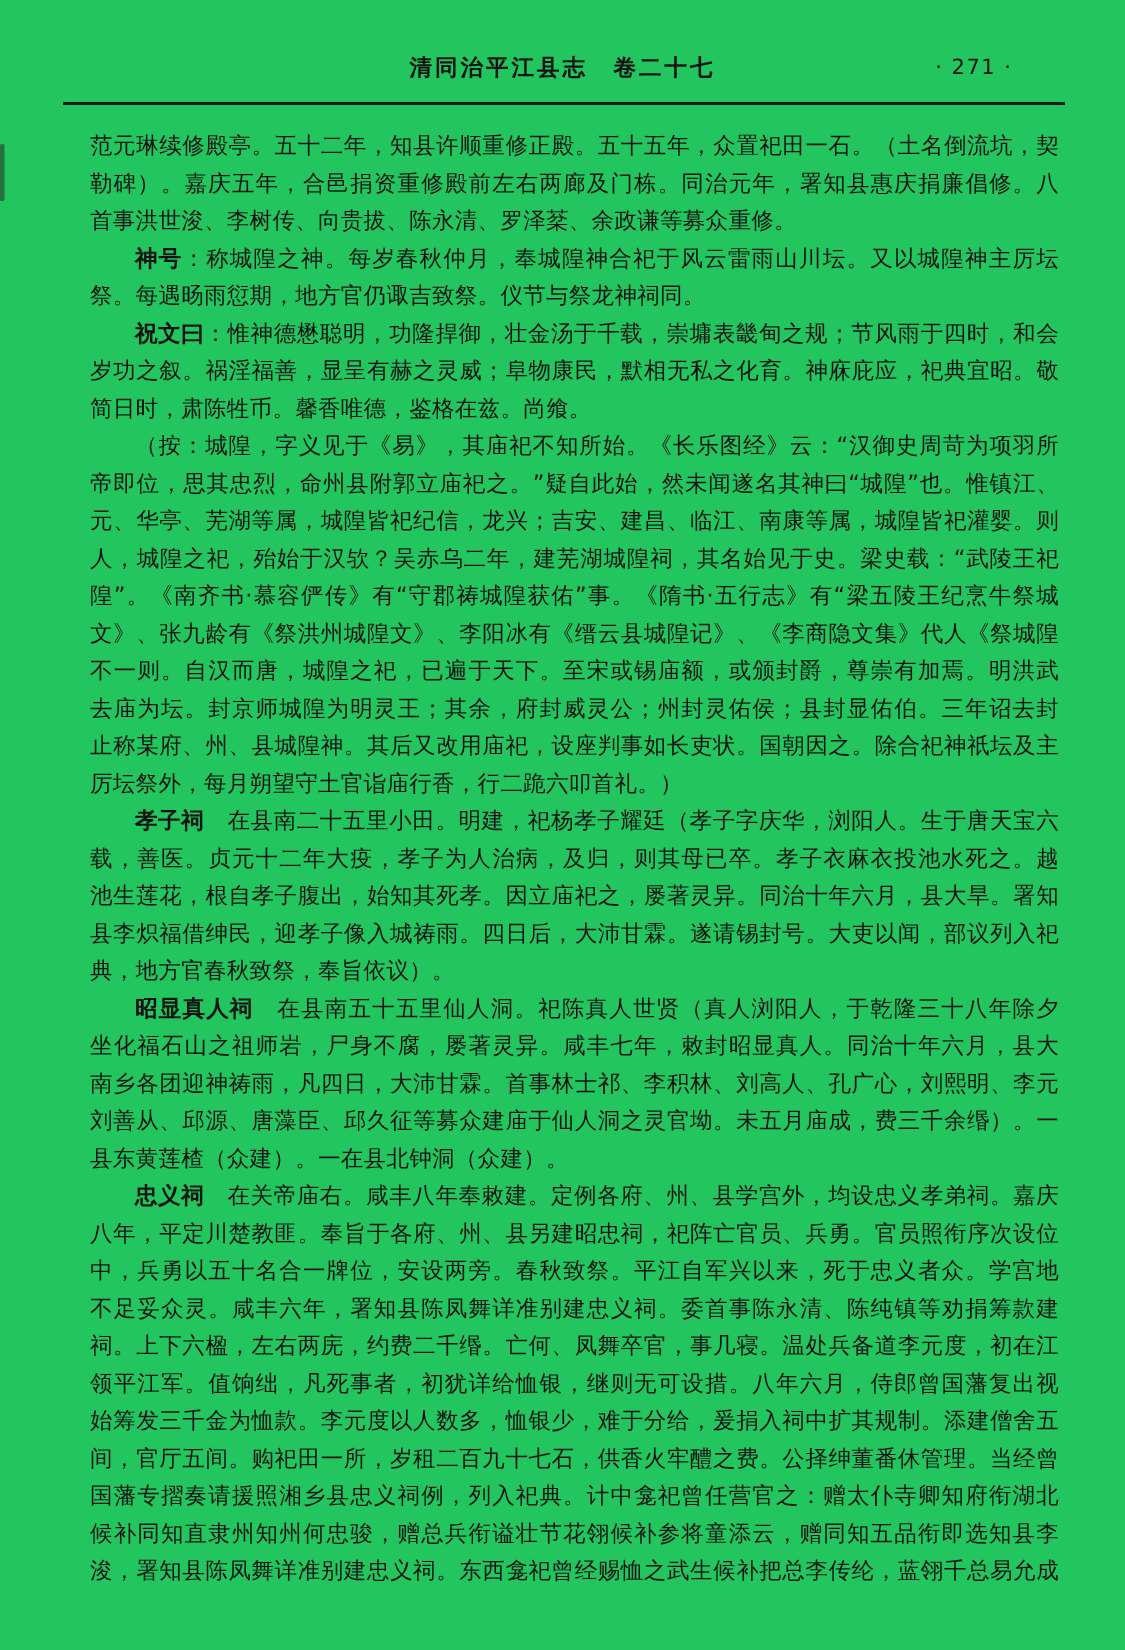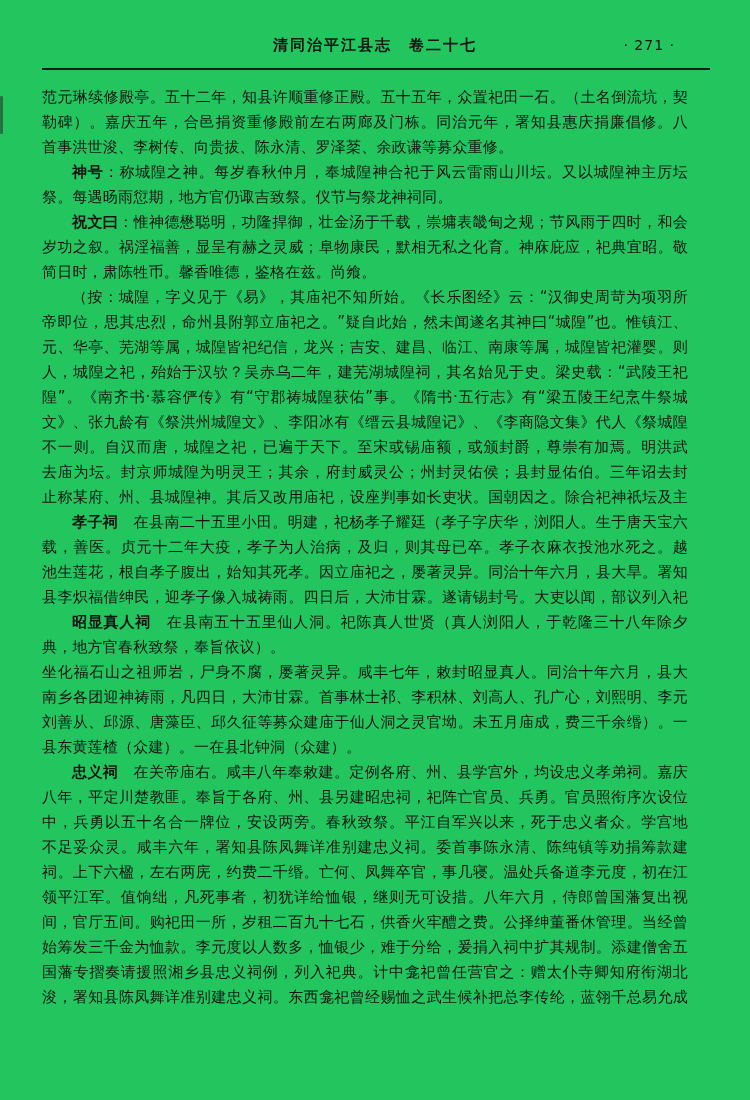--- a/index.html
+++ b/index.html
@@ -21,21 +21,21 @@
   }
   .page-number {
     position:absolute; right:75px; top:1px;
     font-size:14px; letter-spacing:1px;
   }
   .header-rule {
     position:absolute; top:68px; left:42px; right:40px;
     height:2px; background:#1c1c1c;
   }
   .body-text {
-    position:absolute; top:85px; left:42px; width:646px;
+    position:absolute; top:85px; left:60px; width:646px;
     font-size:15px; line-height:25px;
   }
   .line {
     height:25px; overflow:hidden;
     text-align:justify;
     text-align-last:justify;
     letter-spacing:0.2px;
     white-space:normal;
   }
   .line.end { text-align-last:left; }
@@ -68,34 +68,36 @@
       <div class="line end">简日时，肃陈牲币。馨香唯德，鉴格在兹。尚飨。</div>
       <div class="line indent">（按：城隍，字义见于《易》，其庙祀不知所始。《长乐图经》云：“汉御史周苛为项羽所烹。高</div>
       <div class="line">帝即位，思其忠烈，命州县附郭立庙祀之。”疑自此始，然未闻遂名其神曰“城隍”也。惟镇江、庆</div>
       <div class="line">元、华亭、芜湖等属，城隍皆祀纪信，龙兴；吉安、建昌、临江、南康等属，城隍皆祀灌婴。则均汉</div>
       <div class="line">人，城隍之祀，殆始于汉欤？吴赤乌二年，建芜湖城隍祠，其名始见于史。梁史载：“武陵王祀城</div>
       <div class="line">隍”。《南齐书·慕容俨传》有“守郡祷城隍获佑”事。《隋书·五行志》有“梁五陵王纪烹牛祭城</div>
       <div class="line">文》、张九龄有《祭洪州城隍文》、李阳冰有《缙云县城隍记》、《李商隐文集》代人《祭城隍文》，尤</div>
       <div class="line">不一则。自汉而唐，城隍之祀，已遍于天下。至宋或锡庙额，或颁封爵，尊崇有加焉。明洪武初，</div>
       <div class="line">去庙为坛。封京师城隍为明灵王；其余，府封威灵公；州封灵佑侯；县封显佑伯。三年诏去封爵，</div>
       <div class="line">止称某府、州、县城隍神。其后又改用庙祀，设座判事如长吏状。国朝因之。除合祀神祇坛及主</div>
+      <div class="line end">厉坛祭外，每月朔望守土官诣庙行香，行二跪六叩首礼。）</div>
       <div class="line indent"><b>孝子祠</b>　在县南二十五里小田。明建，祀杨孝子耀廷（孝子字庆华，浏阳人。生于唐天宝六</div>
       <div class="line">载，善医。贞元十二年大疫，孝子为人治病，及归，则其母已卒。孝子衣麻衣投池水死之。越日，</div>
       <div class="line">池生莲花，根自孝子腹出，始知其死孝。因立庙祀之，屡著灵异。同治十年六月，县大旱。署知</div>
       <div class="line">县李炽福借绅民，迎孝子像入城祷雨。四日后，大沛甘霖。遂请锡封号。大吏以闻，部议列入祀</div>
+      <div class="line end">典，地方官春秋致祭，奉旨依议）。</div>
       <div class="line indent"><b>昭显真人祠</b>　在县南五十五里仙人洞。祀陈真人世贤（真人浏阳人，于乾隆三十八年除夕</div>
-      <div class="line end">典，地方官春秋致祭，奉旨依议）。</div>
       <div class="line">坐化福石山之祖师岩，尸身不腐，屡著灵异。咸丰七年，敕封昭显真人。同治十年六月，县大旱，</div>
       <div class="line">南乡各团迎神祷雨，凡四日，大沛甘霖。首事林士祁、李积林、刘高人、孔广心，刘熙明、李元鸿、</div>
       <div class="line">刘善从、邱源、唐藻臣、邱久征等募众建庙于仙人洞之灵官坳。未五月庙成，费三千余缗）。一在</div>
       <div class="line end">县东黄莲楂（众建）。一在县北钟洞（众建）。</div>
       <div class="line indent"><b>忠义祠</b>　在关帝庙右。咸丰八年奉敕建。定例各府、州、县学宫外，均设忠义孝弟祠。嘉庆</div>
       <div class="line">八年，平定川楚教匪。奉旨于各府、州、县另建昭忠祠，祀阵亡官员、兵勇。官员照衔序次设位正</div>
       <div class="line">中，兵勇以五十名合一牌位，安设两旁。春秋致祭。平江自军兴以来，死于忠义者众。学宫地隘，</div>
       <div class="line">不足妥众灵。咸丰六年，署知县陈凤舞详准别建忠义祠。委首事陈永清、陈纯镇等劝捐筹款建</div>
       <div class="line">祠。上下六楹，左右两庑，约费二千缗。亡何、凤舞卒官，事几寝。温处兵备道李元度，初在江西</div>
       <div class="line">领平江军。值饷绌，凡死事者，初犹详给恤银，继则无可设措。八年六月，侍郎曾国藩复出视师，</div>
+      <div class="line">始筹发三千金为恤款。李元度以人数多，恤银少，难于分给，爰捐入祠中扩其规制。添建僧舍五</div>
       <div class="line">间，官厅五间。购祀田一所，岁租二百九十七石，供香火牢醴之费。公择绅董番休管理。当经曾</div>
-      <div class="line">始筹发三千金为恤款。李元度以人数多，恤银少，难于分给，爰捐入祠中扩其规制。添建僧舍五</div>
       <div class="line">国藩专摺奏请援照湘乡县忠义祠例，列入祀典。计中龛祀曾任营官之：赠太仆寺卿知府衔湖北</div>
+      <div class="line">候补同知直隶州知州何忠骏，赠总兵衔谥壮节花翎候补参将童添云，赠同知五品衔即选知县李</div>
       <div class="line">浚，署知县陈凤舞详准别建忠义祠。东西龛祀曾经赐恤之武生候补把总李传纶，蓝翎千总易允成</div>
     </div>
 </div>
 
 </body></html>

